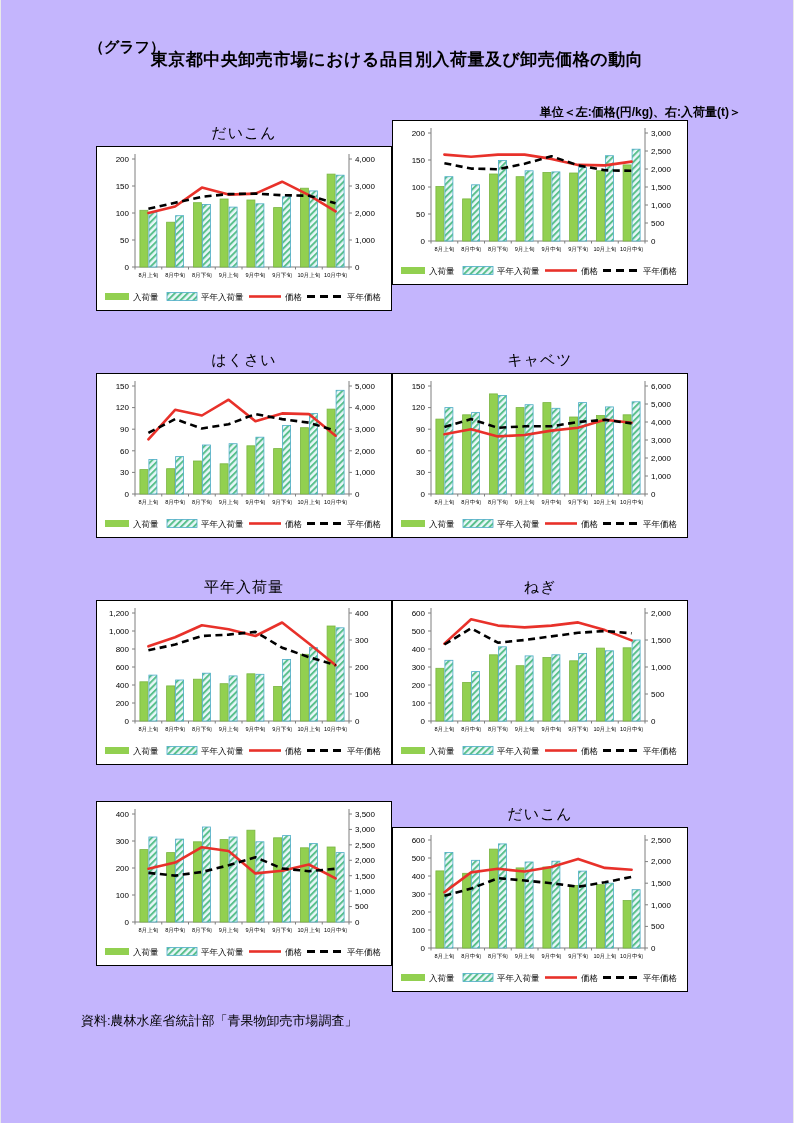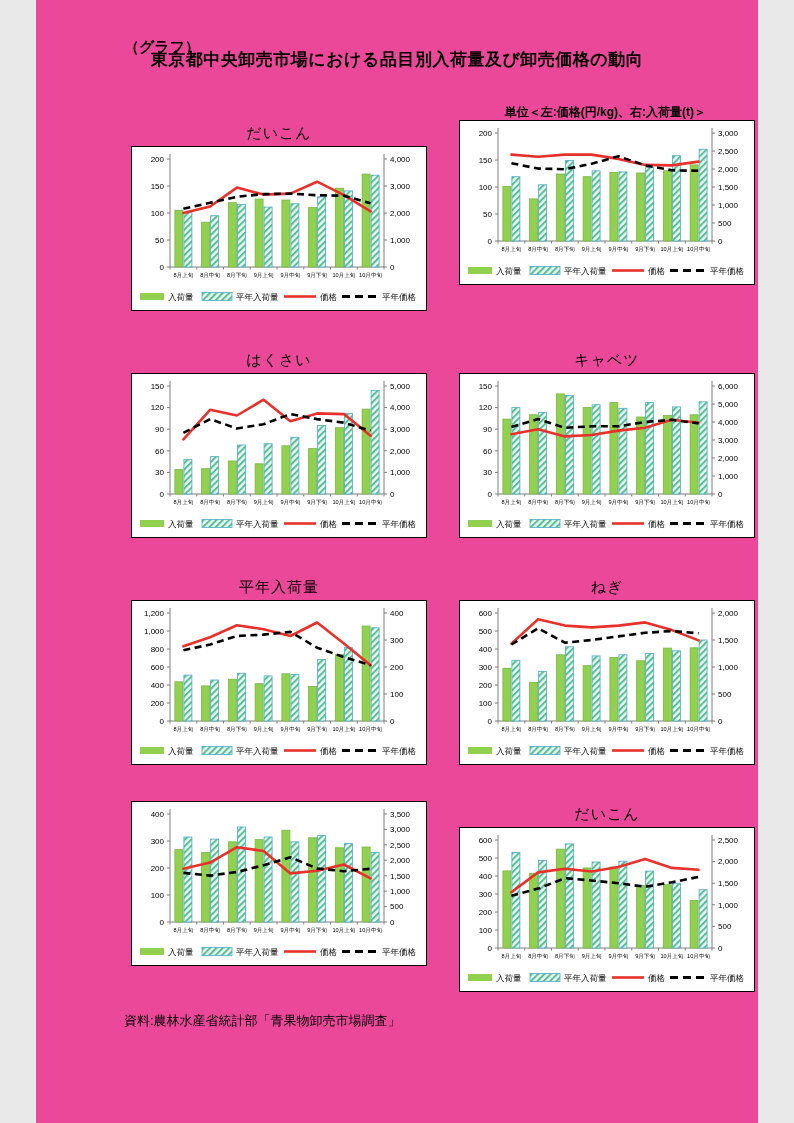--- a/index.html
+++ b/index.html
@@ -1,30 +1,30 @@
 <!DOCTYPE html>
 <html><head>
 <meta charset="utf-8">
 <style>
   html,body{margin:0;padding:0;background:#e9e9e9;}
   .page{
-    position:relative;width:722px;height:1123px;margin:0 auto;background:#ec4899;
+    position:relative;width:792px;height:1123px;margin:0 auto;background:#c4b5fd;
     font-family:"Liberation Sans",sans-serif;color:#000;overflow:hidden;
   }
   .graph-tag{position:absolute;left:88px;top:38px;font-size:15px;font-weight:bold;}
   .main-title{position:absolute;left:70px;right:70px;top:48px;text-align:center;font-size:17px;font-weight:bold;letter-spacing:0.5px;}
   .unit-note{position:absolute;right:52px;top:104px;font-size:12px;font-weight:bold;}
   .charts{
     position:absolute;left:95px;top:120px;width:610px;
-    display:grid;grid-template-columns:296px 296px;column-gap:32px;grid-auto-rows:227px;
+    display:grid;grid-template-columns:296px 296px;column-gap:0;grid-auto-rows:227px;
   }
   .chart-cell{display:flex;flex-direction:column;align-items:flex-start;}
   .chart-title{width:296px;text-align:center;font-size:15px;height:26px;line-height:26px;letter-spacing:1px;}
   .chart-box{border:1px solid #000;width:294px;height:163px;background:#fff;}
-  .source{position:absolute;left:88px;top:1012px;font-size:13px;}
+  .source{position:absolute;left:80px;top:1012px;font-size:13px;}
   svg text{fill:#000;}
 </style>
 </head>
 <body>
 
 <div class="page">
   <div class="graph-tag">（グラフ）</div>
   <div class="main-title">東京都中央卸売市場における品目別入荷量及び卸売価格の動向</div>
   <div class="unit-note">単位＜左:価格(円/kg)、右:入荷量(t)＞</div>
   <div class="charts" id="charts">

